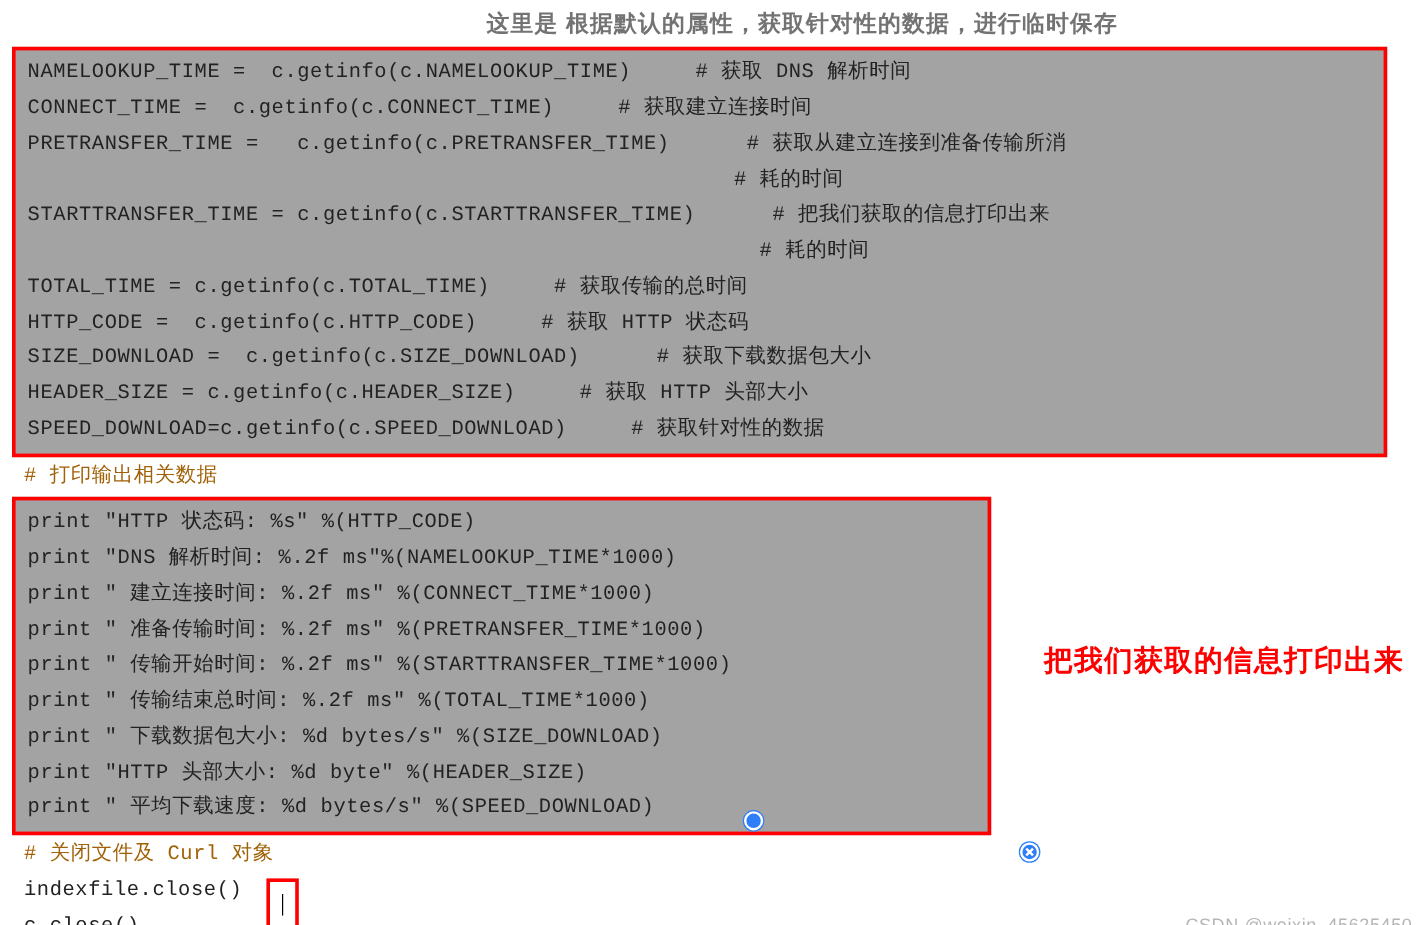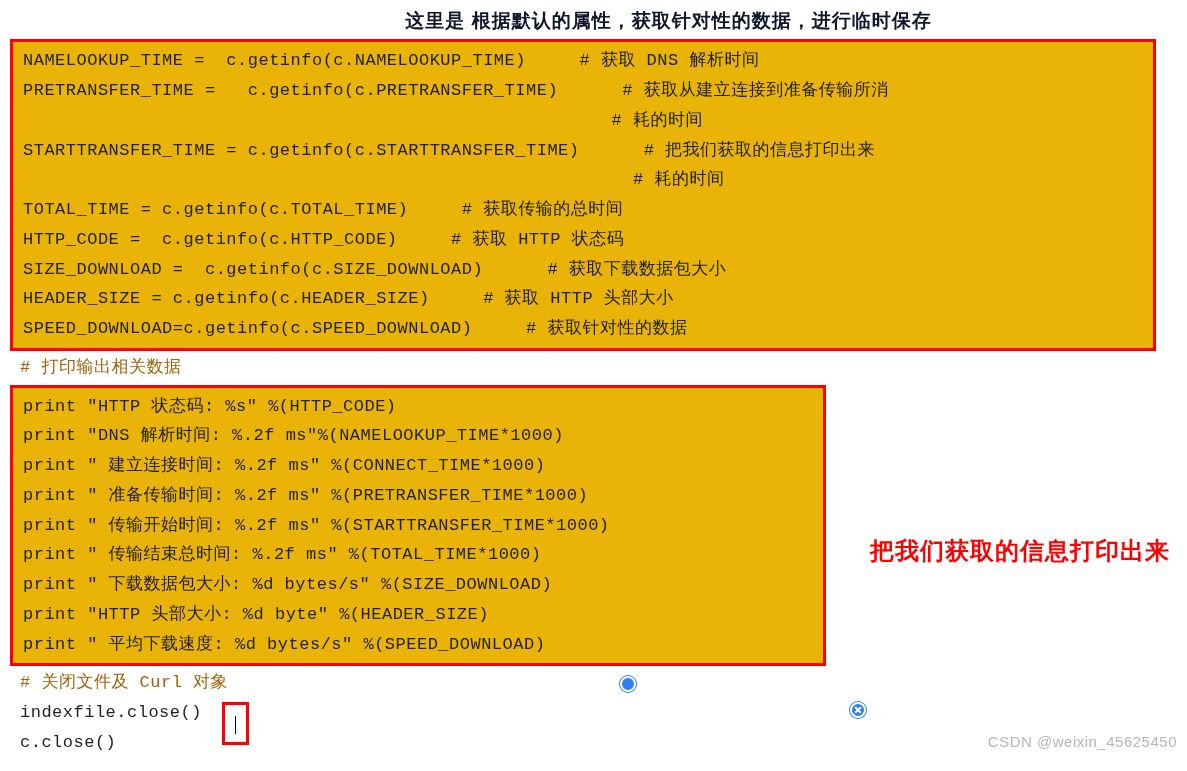--- a/index.html
+++ b/index.html
@@ -9,34 +9,34 @@
     font-size: 17px;
     background: #ffffff;
     color: #222;
     width: 1187px;
     box-sizing: border-box;
     position: relative;
     letter-spacing: 0.5px;
     line-height: 1.75;
   }
   .top-title {
-    color: #0f172a;
+    color: #737373;
     font-family: "Microsoft YaHei", "SimSun", sans-serif;
     font-weight: bold;
     font-size: 19px;
     text-align: center;
     letter-spacing: 1px;
     margin-left: 150px;
     margin-bottom: 2px;
   }
   .redbox {
     border: 3px solid #ff0000;
     padding: 4px 10px;
     margin: 0 22px 2px 6px;
-    background: #eab308;
+    background: #a3a3a3;
   }
   .box1 { width: 1120px; }
   .box2 { width: 790px; margin-top: 2px; }
   .codeblock {
     white-space: pre;
     font-family: "Courier New", Courier, monospace;
   }
   .comment-line {
     font-family: "Courier New", "SimSun", monospace;
     margin-left: 16px;
@@ -97,20 +97,21 @@
     margin-left:2px; margin-right:2px;
   }
 </style>
 </head>
 <body>
 
 <div class="top-title">这里是 根据默认的属性，获取针对性的数据，进行临时保存</div>
 
 <div class="redbox box1">
   <div class="codeblock">NAMELOOKUP_TIME =  c.getinfo(c.NAMELOOKUP_TIME)     # 获取 DNS 解析时间</div>
+  <div class="codeblock">CONNECT_TIME =  c.getinfo(c.CONNECT_TIME)     # 获取建立连接时间</div>
   <div class="codeblock">PRETRANSFER_TIME =   c.getinfo(c.PRETRANSFER_TIME)      # 获取从建立连接到准备传输所消</div>
   <div class="codeblock">                                                       # 耗的时间</div>
   <div class="codeblock">STARTTRANSFER_TIME = c.getinfo(c.STARTTRANSFER_TIME)      # 把我们获取的信息打印出来</div>
   <div class="codeblock">                                                         # 耗的时间</div>
   <div class="codeblock">TOTAL_TIME = c.getinfo(c.TOTAL_TIME)     # 获取传输的总时间</div>
   <div class="codeblock">HTTP_CODE =  c.getinfo(c.HTTP_CODE)     # 获取 HTTP 状态码</div>
   <div class="codeblock">SIZE_DOWNLOAD =  c.getinfo(c.SIZE_DOWNLOAD)      # 获取下载数据包大小</div>
   <div class="codeblock">HEADER_SIZE = c.getinfo(c.HEADER_SIZE)     # 获取 HTTP 头部大小</div>
   <div class="codeblock">SPEED_DOWNLOAD=c.getinfo(c.SPEED_DOWNLOAD)     # 获取针对性的数据</div>
 </div>

